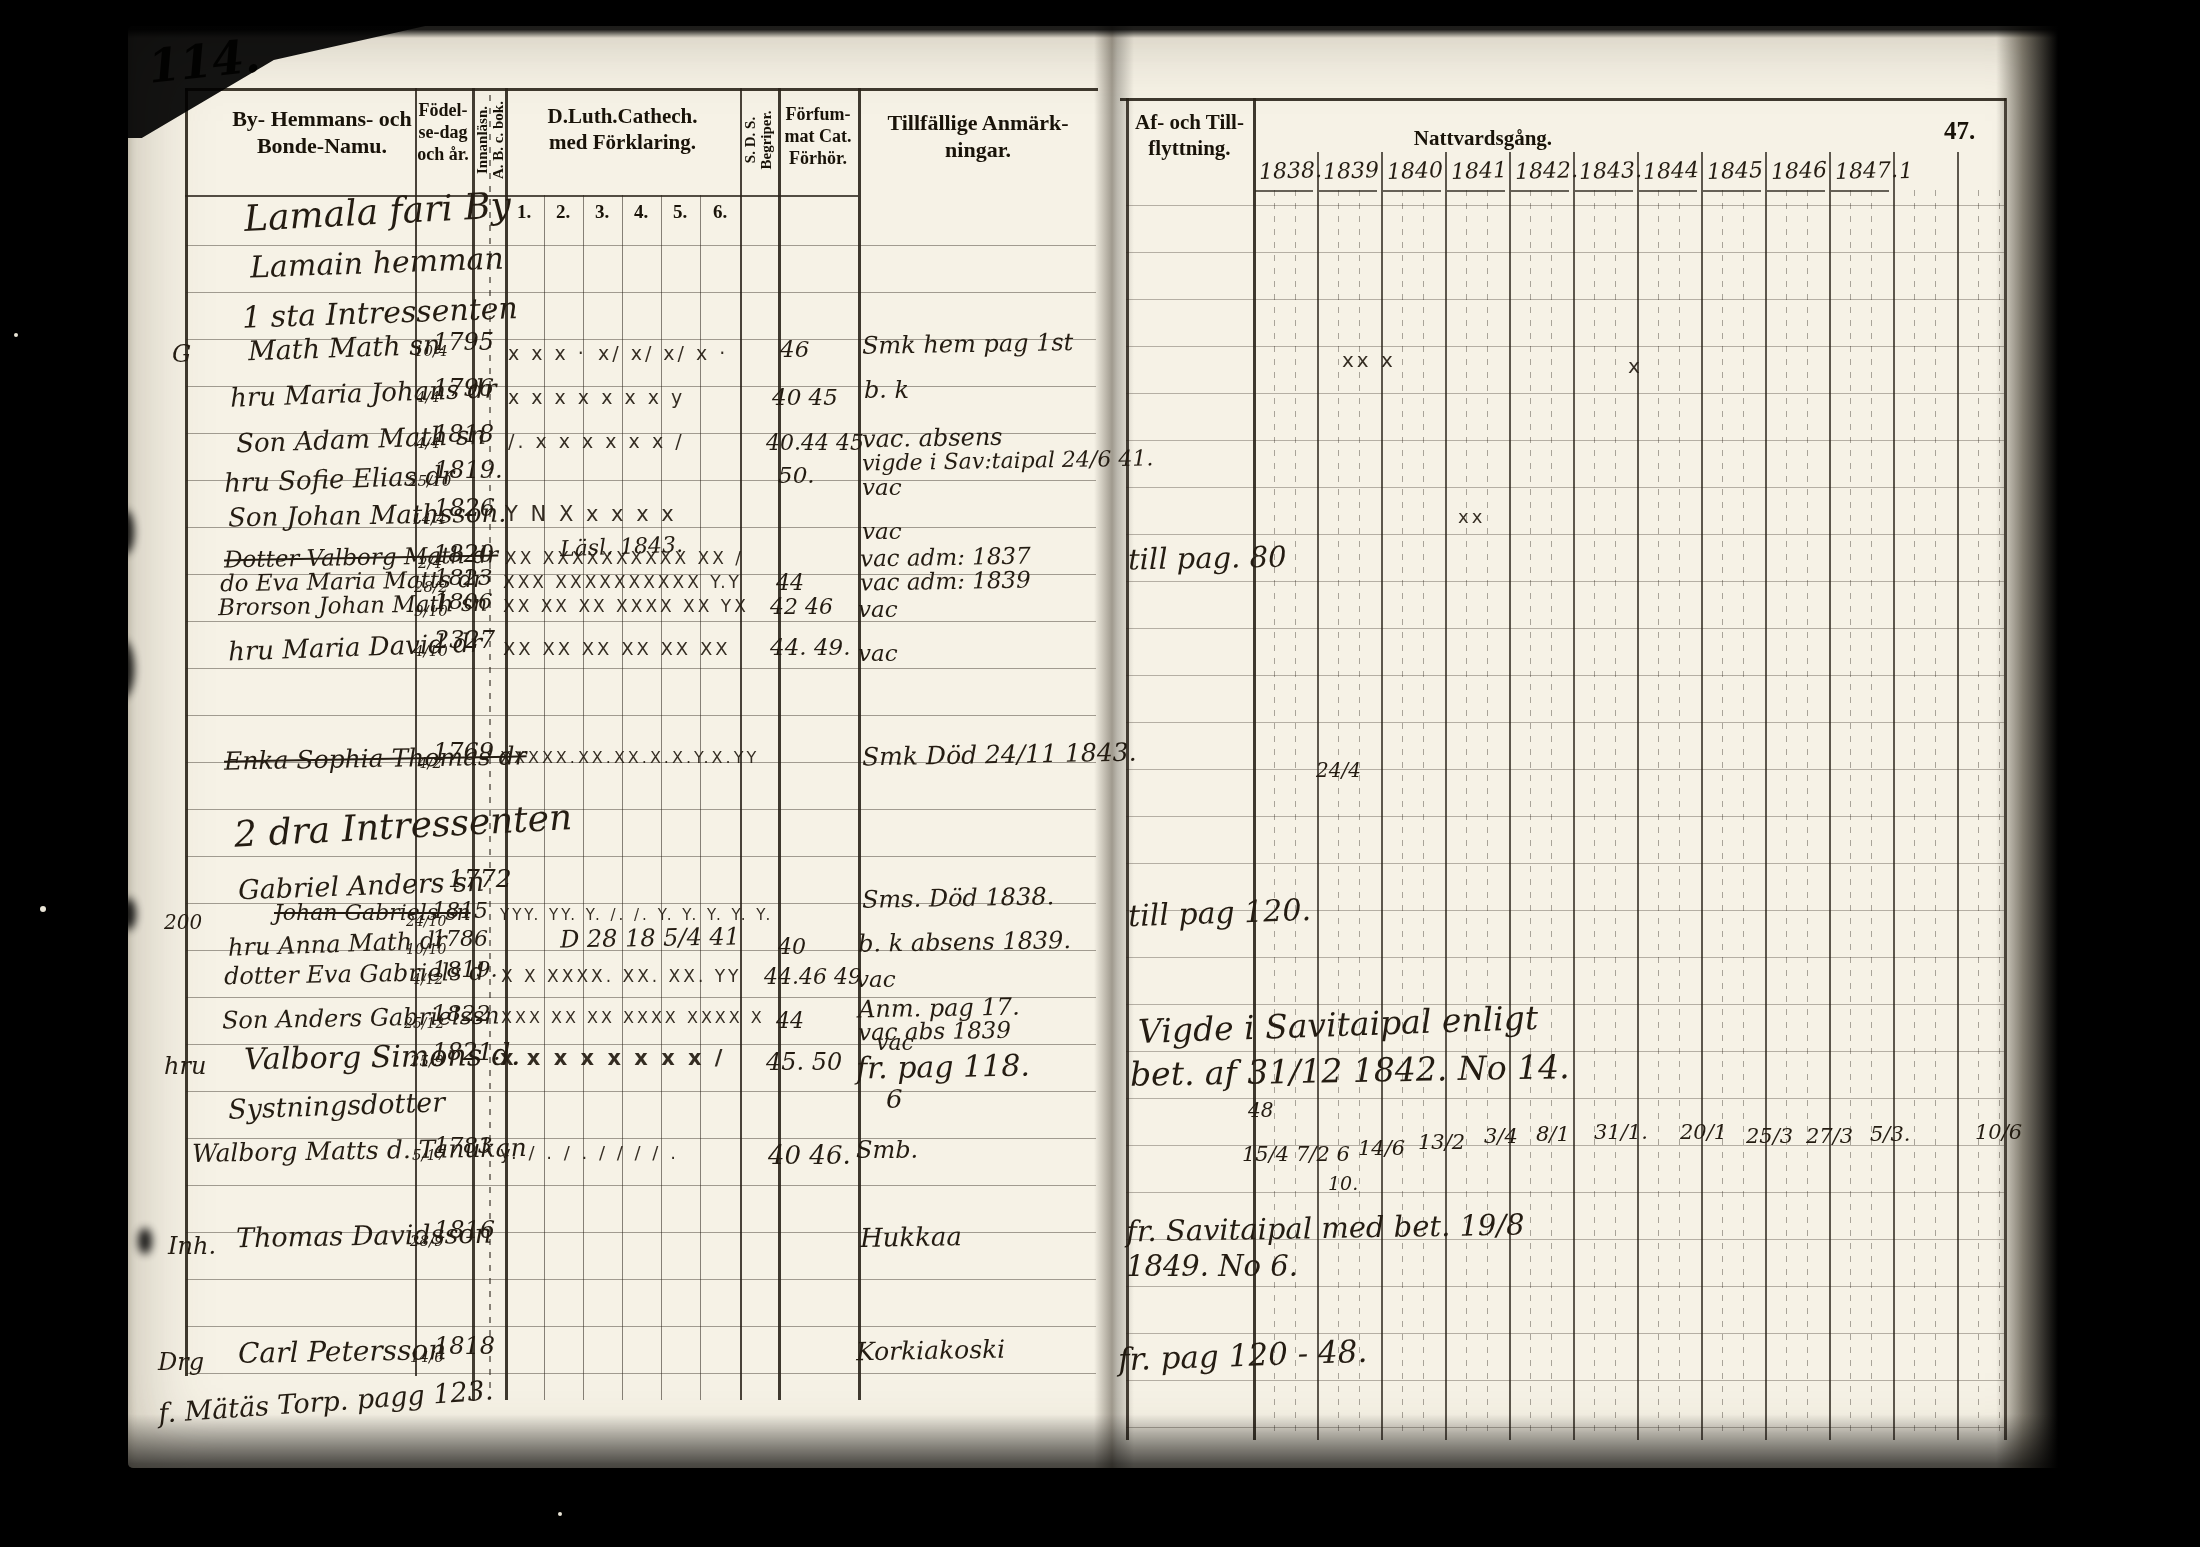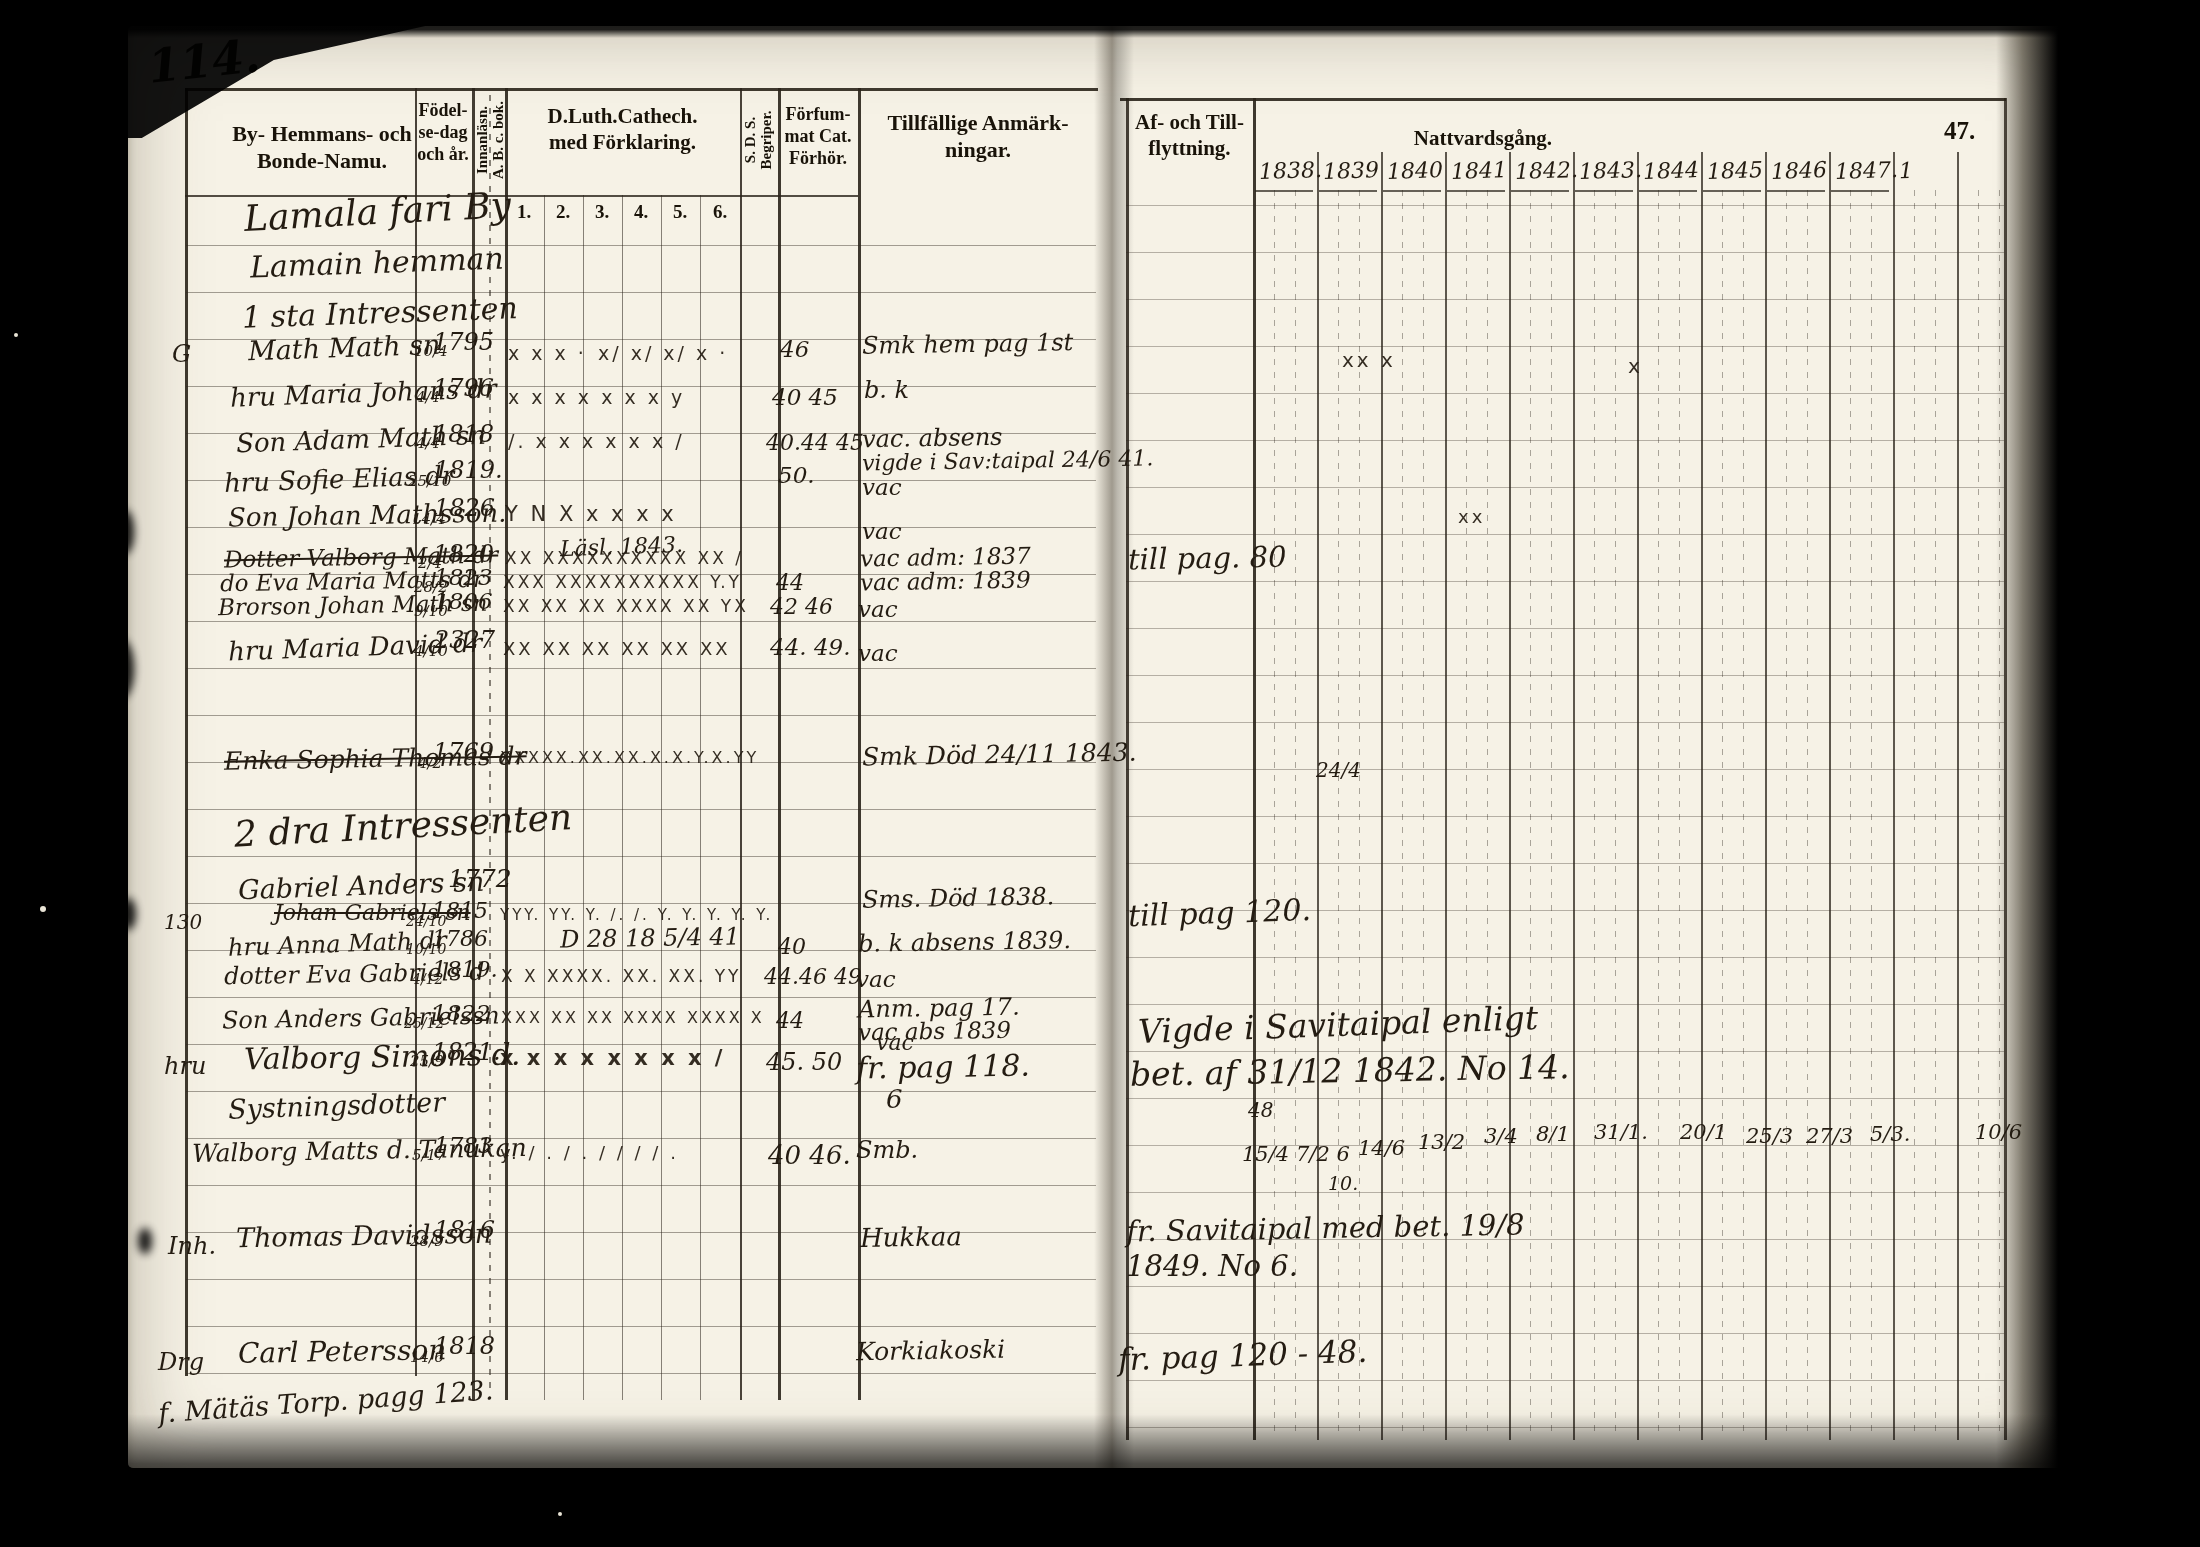--- a/index.html
+++ b/index.html
@@ -152,21 +152,21 @@
       <div class="gl" style="left: 1383px; top: 190px; width: 58px; height: 2px; opacity: 0.7;"></div>
       <div class="gl" style="left: 1447px; top: 190px; width: 58px; height: 2px; opacity: 0.7;"></div>
       <div class="gl" style="left: 1511px; top: 190px; width: 58px; height: 2px; opacity: 0.7;"></div>
       <div class="gl" style="left: 1575px; top: 190px; width: 58px; height: 2px; opacity: 0.7;"></div>
       <div class="gl" style="left: 1639px; top: 190px; width: 58px; height: 2px; opacity: 0.7;"></div>
       <div class="gl" style="left: 1703px; top: 190px; width: 58px; height: 2px; opacity: 0.7;"></div>
       <div class="gl" style="left: 1767px; top: 190px; width: 58px; height: 2px; opacity: 0.7;"></div>
       <div class="gl" style="left: 1831px; top: 190px; width: 58px; height: 2px; opacity: 0.7;"></div>
     </div>
 
-  <div class="print" style="left:185px;top:121px;width:274px;text-align:center;font-size:22px;">
+  <div class="print" style="left:185px;top:106px;width:274px;text-align:center;font-size:22px;">
     <div>By- Hemmans- och</div>
     <div>Bonde-Namu.</div>
   </div>
   <div class="print" style="left:413px;top:100px;width:60px;text-align:center;font-size:18px;">
     <div>Födel-</div>
     <div>se-dag</div>
     <div>och år.</div>
   </div>
   <div class="print vlabel" style="left:482px;top:140px;font-size:15px;">Innanläsn.</div>
   <div class="print vlabel" style="left:498px;top:140px;font-size:15px;">A. B. c. bok.</div>
@@ -274,21 +274,21 @@
       <span class="hw" style="left: 858px; top: 642px; font-size: 23px;">vac</span>
       <span class="hw struck" style="left: 224px; top: 746px; font-size: 25px; transform: rotate(-1deg);">Enka Sophia Thomas dr</span>
       <span class="hw" style="left: 418px; top: 756px; font-size: 15px;">4/2</span>
       <span class="hw" style="left: 433px; top: 740px; font-size: 24px;">1769</span>
       <span class="hw mk" style="left: 500px; top: 750px; font-size: 16px;">XXXXX.XX.XX.X.X.Y.X.YY</span>
       <span class="hw" style="left: 862px; top: 742px; font-size: 25px; transform: rotate(-1deg);">Smk Död 24/11 1843.</span>
       <span class="hw" style="left: 234px; top: 808px; font-size: 36px; transform: rotate(-3deg);">2 dra Intressenten</span>
       <span class="hw" style="left: 238px; top: 872px; font-size: 27px; transform: rotate(-2deg);">Gabriel Anders sn</span>
       <span class="hw" style="left: 448px; top: 866px; font-size: 25px;">1772</span>
       <span class="hw" style="left: 862px; top: 886px; font-size: 24px; transform: rotate(-1deg);">Sms. Död 1838.</span>
-      <span class="hw" style="left: 164px; top: 912px; font-size: 20px;">130</span>
+      <span class="hw" style="left: 164px; top: 912px; font-size: 20px;">200</span>
       <span class="hw struck" style="left: 256px; top: 902px; font-size: 22px; margin-left: 18px;">Johan Gabriels sn</span>
       <span class="hw" style="left: 406px; top: 914px; font-size: 14px;">24/10</span>
       <span class="hw" style="left: 432px; top: 900px; font-size: 22px;">1815</span>
       <span class="hw mk" style="left: 500px; top: 908px; font-size: 15px;">YYY. YY. Y. /. /. Y. Y. Y. Y. Y.</span>
       <span class="hw" style="left: 1128px; top: 898px; font-size: 30px; transform: rotate(-2deg);">till pag 120.</span>
       <span class="hw" style="left: 228px; top: 932px; font-size: 24px; transform: rotate(-2deg);">hru Anna Math dr</span>
       <span class="hw" style="left: 406px; top: 942px; font-size: 14px;">10/10</span>
       <span class="hw" style="left: 432px; top: 928px; font-size: 22px;">1786</span>
       <span class="hw" style="left: 560px; top: 926px; font-size: 24px; transform: rotate(-1deg);">D 28 18 5/4 41</span>
       <span class="hw" style="left: 778px; top: 936px; font-size: 22px;">40</span>

